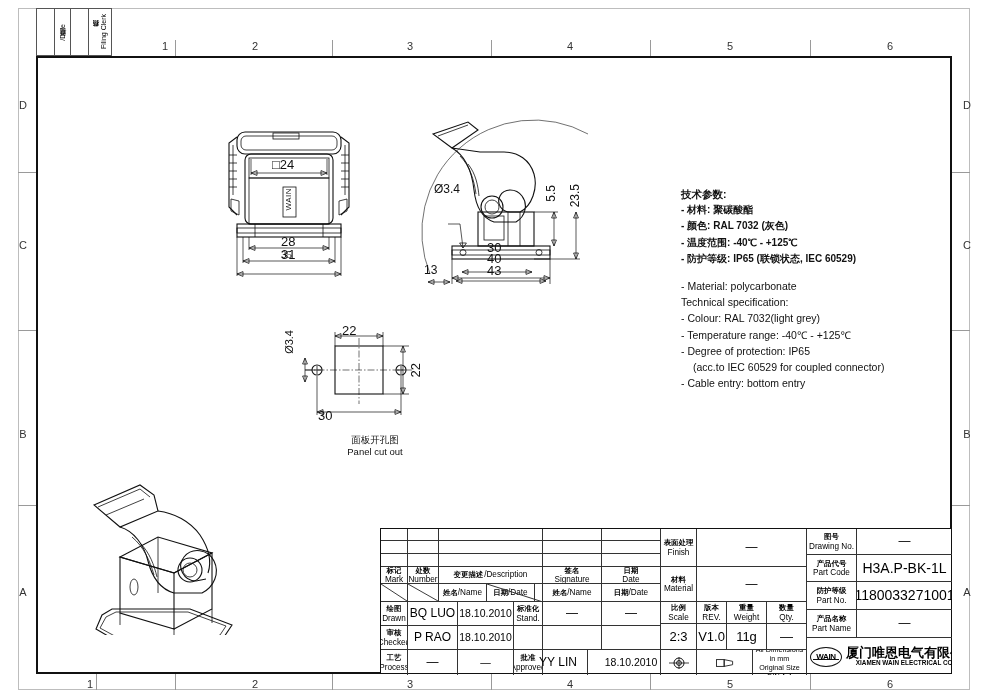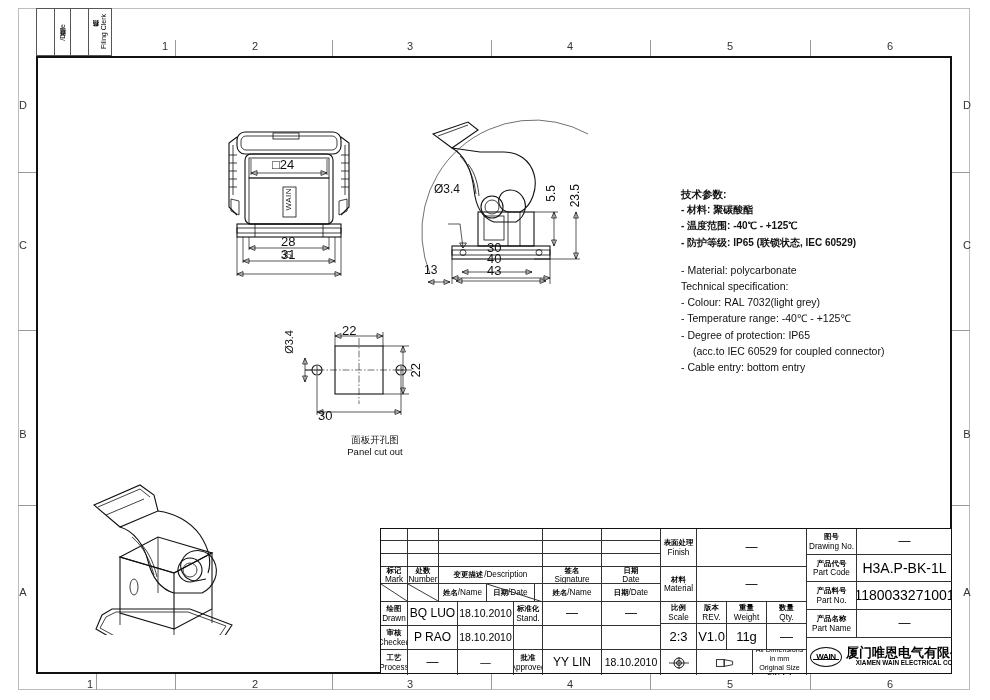--- a/index.html
+++ b/index.html
@@ -320,20 +320,21 @@
     <ellipse class="ln thin" cx="72" cy="122" rx="4" ry="8"></ellipse>
 
     <path class="ln med" d="M40,150 L50,144 L128,144 L170,160 L162,172 L150,178 L58,178 L34,164 Z"></path>
     <path class="ln thin" d="M44,152 L54,147 L126,147 L164,161 L158,170 L148,175 L60,175 L38,163 Z"></path>
     <path class="ln thin" d="M58,148 L58,160 M112,164 L112,176 M150,144 L150,158"></path>
   </svg>
 
   <div class="spec">
     <div class="hd">技术参数:</div>
     <div class="cnline">- 材料: 聚碳酸酯</div>
+    <div class="cnline">- 颜色: RAL 7032 (灰色)</div>
     <div class="cnline">- 温度范围: -40℃ - +125℃</div>
     <div class="cnline">- 防护等级: IP65 (联锁状态, IEC 60529)</div>
     <div class="gap"></div>
     <div class="en">-  Material: polycarbonate</div>
     <div class="en">Technical specification:</div>
     <div class="en">-  Colour: RAL 7032(light grey)</div>
     <div class="en">-  Temperature range: -40℃ - +125℃</div>
     <div class="en">-  Degree of protection: IP65</div>
     <div class="en ind">(acc.to IEC 60529 for coupled connector)</div>
     <div class="en">-  Cable entry: bottom entry</div>
@@ -443,21 +444,21 @@
     <div class="cell nb-b" style="left:0;top:121px;width:27px;height:25px;">
       <span class="cn">工艺</span>
       <span class="en">Process</span>
     </div>
     <div class="cell val nb-b" style="left:27px;top:121px;width:50px;height:25px;">—</div>
     <div class="cell val sm nb-b" style="left:77px;top:121px;width:56px;height:25px;">—</div>
     <div class="cell nb-b" style="left:133px;top:121px;width:29px;height:25px;">
       <span class="cn">批准</span>
       <span class="en">Approved</span>
     </div>
-    <div class="cell val nb-b" style="left:162px;top:121px;width:59px;height:25px;text-align:center;">YY  LIN</div>
+    <div class="cell val nb-b" style="left:148px;top:121px;width:59px;height:25px;text-align:center;">YY  LIN</div>
     <div class="cell val sm nb-b" style="left:221px;top:121px;width:59px;height:25px;">18.10.2010</div>
 
     <div class="cell" style="left:280px;top:0;width:36px;height:38px;">
       <span class="cn">表面处理</span>
       <span class="en">Finish</span>
     </div>
     <div class="cell val" style="left:316px;top:0;width:110px;height:38px;">—</div>
 
     <div class="cell" style="left:280px;top:38px;width:36px;height:35px;">
       <span class="cn">材料</span>
@@ -512,21 +513,21 @@
     </div>
     <div class="cell val nb-r" style="left:476px;top:0;width:95px;height:26px;">—</div>
 
     <div class="cell" style="left:426px;top:26px;width:50px;height:27px;">
       <span class="cn">产品代号</span>
       <span class="en">Part Code</span>
     </div>
     <div class="cell val nb-r" style="left:476px;top:26px;width:95px;height:27px;font-size:14px;">H3A.P-BK-1L</div>
 
     <div class="cell" style="left:426px;top:53px;width:50px;height:28px;">
-      <span class="cn">产品料号</span>
+      <span class="cn">防护等级</span>
       <span class="en">Part No.</span>
     </div>
     <div class="cell val nb-r" style="left:476px;top:53px;width:95px;height:28px;font-size:14px;">1180033271001</div>
 
     <div class="cell" style="left:426px;top:81px;width:50px;height:28px;">
       <span class="cn">产品名称</span>
       <span class="en">Part Name</span>
     </div>
     <div class="cell val nb-r" style="left:476px;top:81px;width:95px;height:28px;">—</div>
 

